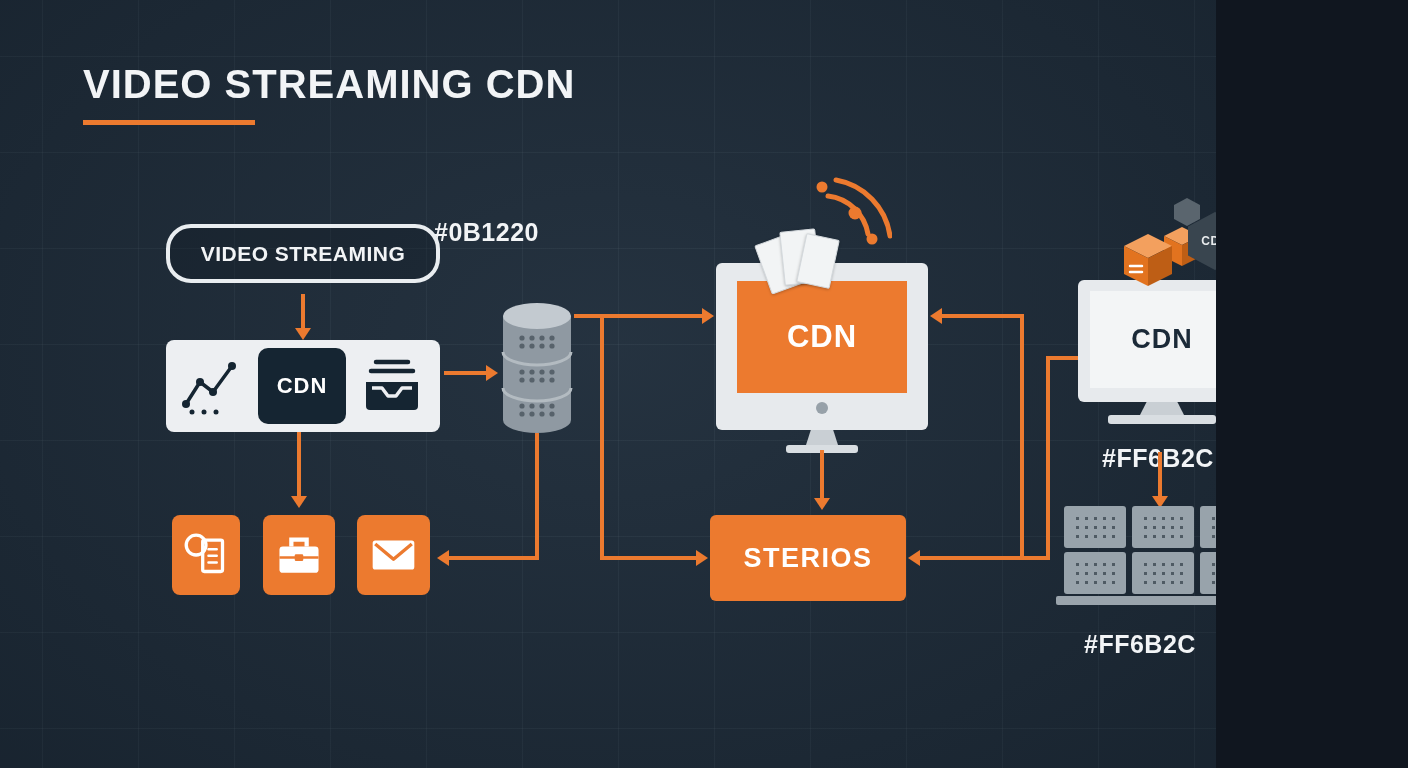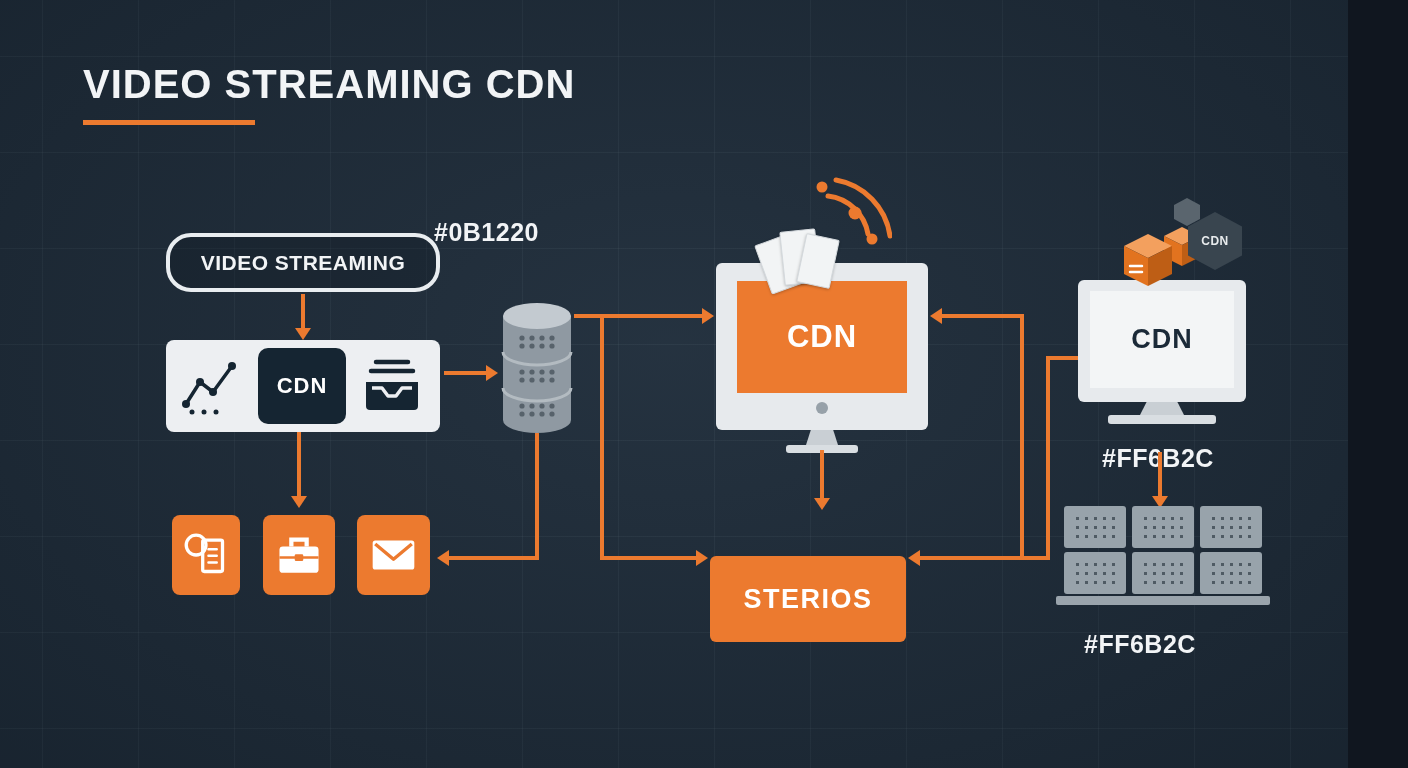--- a/index.html
+++ b/index.html
@@ -2,21 +2,21 @@
 <html style="--background: #1E2C3A; --accent: #EC7A2F; --panel: #EDEFF2; --dark-navy: #152532; --gray: #9AA4AC; --text-light: #F2F4F6;"><head>
 <meta charset="utf-8">
 <style>
   :root{
     --background:#1E2C3A; --accent:#EC7A2F; --panel:#EDEFF2;
     --dark-navy:#152532; --gray:#9AA4AC; --text-light:#F2F4F6;
   }
   *{box-sizing:border-box;}
   body{margin:0;background:#10161f;font-family:"Liberation Sans",sans-serif;}
   .canvas{
-    position:relative;width:1348px;height:768px;overflow:hidden;
+    position:relative;width:1216px;height:768px;overflow:hidden;
     background-color:var(--background);
     background-image:
       radial-gradient(ellipse at 50% 45%, rgba(255,255,255,0.03), rgba(0,0,0,0.18)),
       linear-gradient(rgba(205,220,235,0.05) 1px, transparent 1px),
       linear-gradient(90deg, rgba(205,220,235,0.05) 1px, transparent 1px);
     background-size:100% 100%, 96px 96px, 96px 96px;
     background-position:0 0, 42px 56px, 42px 56px;
     text-align:right;
   }
   .abs{position:absolute;}
@@ -70,21 +70,21 @@
 </head>
 <body>
 
 <div class="canvas">
 
   <div class="abs title" style="left:83px;top:62px;">VIDEO STREAMING CDN</div>
   <div class="abs underline" style="left:83px;top:120px;width:172px;height:5px;"></div>
 
   <div class="abs hexlabel" style="left:434px;top:198px;">#0B1220</div>
 
-  <div class="abs outline-box" style="left:166px;top:233px;width:274px;height:59px;border-radius:25px;">VIDEO STREAMING</div>
+  <div class="abs outline-box" style="left:166px;top:224px;width:274px;height:59px;border-radius:25px;">VIDEO STREAMING</div>
 
   <div class="abs vl" style="left:301px;top:294px;height:36px;"></div>
   <div class="abs ah down" style="left:295px;top:328px;"></div>
 
   <div class="abs panel" style="left:166px;top:340px;width:274px;height:92px;"></div>
   <svg class="abs" style="left:180px;top:354px;" width="66" height="64" viewBox="0 0 66 64">
     <path d="M6 50 L20 28 L33 38 L52 12" fill="none" stroke="var(--dark-navy)" stroke-width="3.5" stroke-linecap="round" stroke-linejoin="round"></path>
     <circle cx="6" cy="50" r="4" fill="var(--dark-navy)"></circle>
     <circle cx="20" cy="28" r="4" fill="var(--dark-navy)"></circle>
     <circle cx="33" cy="38" r="4" fill="var(--dark-navy)"></circle>
@@ -184,21 +184,21 @@
     <path d="M22 20 A46 46 0 0 1 62 58" fill="none" stroke="var(--accent)" stroke-width="5" stroke-linecap="round"></path>
     <path d="M30 4 A66 66 0 0 1 84 60" fill="none" stroke="var(--accent)" stroke-width="5" stroke-linecap="round"></path>
     <circle cx="16" cy="11" r="5.5" fill="var(--accent)"></circle>
     <circle cx="49" cy="37" r="6.5" fill="var(--accent)"></circle>
     <circle cx="66" cy="63" r="5.5" fill="var(--accent)"></circle>
   </svg>
 
   <div class="abs vl" style="left:820px;top:450px;height:50px;"></div>
   <div class="abs ah down" style="left:814px;top:498px;"></div>
 
-  <div class="abs orange-box" style="left:710px;top:515px;width:196px;height:86px;margin-top:41px;">STERIOS</div>
+  <div class="abs orange-box" style="left:710px;top:515px;width:196px;height:86px;">STERIOS</div>
 
   <div class="abs ah left" style="left:930px;top:308px;"></div>
   <div class="abs hl" style="left:942px;top:314px;width:82px;"></div>
   <div class="abs vl" style="left:1020px;top:314px;height:246px;"></div>
   <div class="abs ah left" style="left:908px;top:550px;"></div>
   <div class="abs hl" style="left:920px;top:556px;width:130px;"></div>
   <div class="abs vl" style="left:1046px;top:356px;height:204px;"></div>
   <div class="abs hl" style="left:1046px;top:356px;width:32px;"></div>
 
   <div class="abs monitor-frame" style="left:1078px;top:280px;width:168px;height:122px;"></div>

